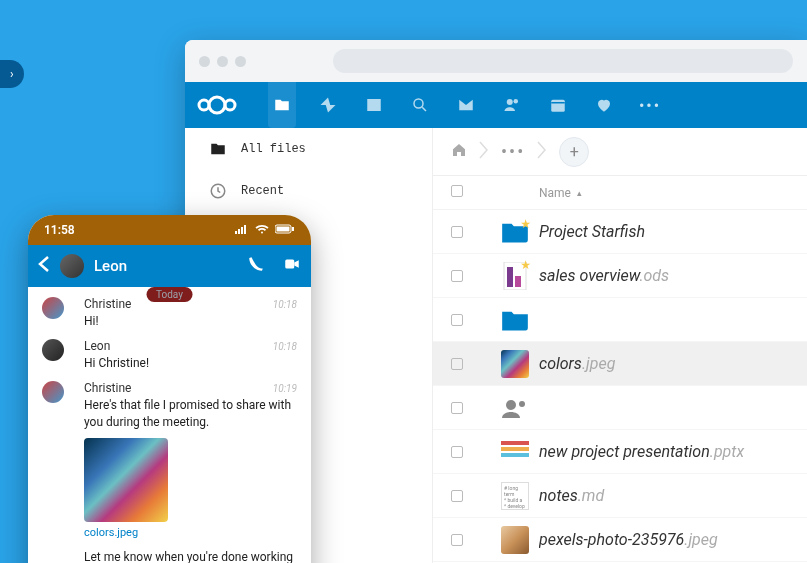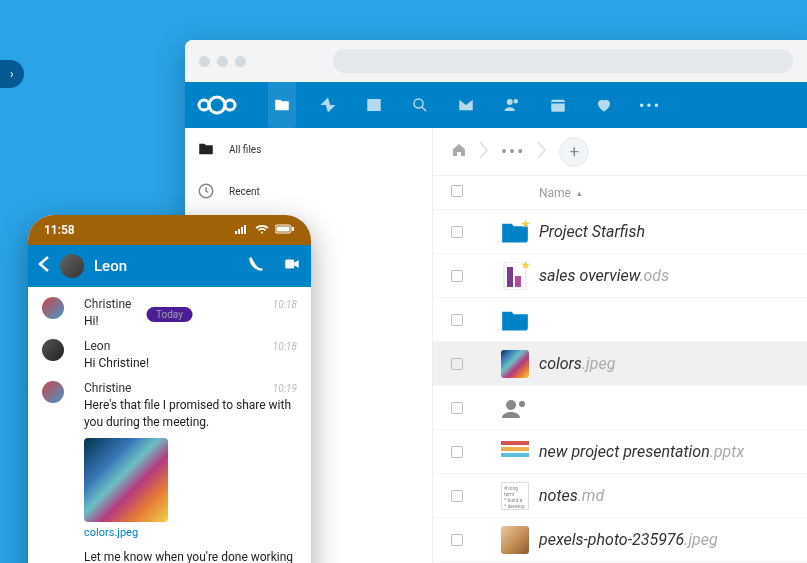--- a/index.html
+++ b/index.html
@@ -57,21 +57,21 @@
     content:""; position:absolute; top:0; left:50%; transform:translateX(-50%);
     width:28px; height:46px; background:rgba(255,255,255,.1);
     border-radius:0 0 4px 4px;
   }
   .appicon svg { width:18px; height:18px; fill:currentColor; position:relative; }
   .appicon .more-dots { letter-spacing:2px; font-size:16px; color:rgba(255,255,255,.8); }
 
   .workarea { display:flex; height:475px; }
 
   .sidebar { width: 248px; border-right:1px solid #eee; }
-  .side-item { display:flex; align-items:center; gap:14px; height:42px; padding:0 12px; color:#333; font-size:10px;}
+  .side-item { display:flex; align-items:center; gap:14px; height:42px; padding:0 24px; color:#333; font-size:12px;font-family:Liberation Mono, monospace;}
   .side-item.active { background:#fff; }
   .side-item .ico { width:18px; height:18px; flex:none; color:#222; }
 
   .main { flex:1; }
   .crumbs {
     height:48px; display:flex; align-items:center; gap: 12px; padding:0 18px;
     border-bottom:1px solid #eee;
   }
   .crumbs .home { color:#999; }
   .crumbs .sepchev { color:#ccc; }
@@ -121,22 +121,22 @@
   .navbar {
     height:42px; background:#0082c9; color:#fff;
     display:flex; align-items:center; padding:0 10px; gap:10px;
   }
   .navbar .back { font-size:16px; }
   .navbar .avatar { width:24px; height:24px; border-radius:50%; background:linear-gradient(135deg,#666,#333); }
   .navbar .title { flex:1; font-size:15px; font-weight:500; }
   .navbar .act svg { width:18px; height:18px; fill:#fff; }
   .chat { padding:6px 0 20px; position:relative; }
   .daychip {
-    position:absolute; top:20px; left:50%; transform:translateX(-50%);
-    background:#4c1d95; color:#9aa1a9; font-size:10px;
+    position:absolute; top:0; left:50%; transform:translateX(-50%);
+    background:#7f1d1d; color:#9aa1a9; font-size:10px;
     padding:2px 10px; border-radius:10px;
   }
   .msg { display:flex; gap:20px; padding:4px 14px 6px; }
   .msg .av { width:22px; height:22px; border-radius:50%; background:linear-gradient(135deg,#c44,#49c); flex:none; }
   .msg .body { flex:1; }
   .msg .meta { display:flex; align-items:baseline; gap:8px; }
   .msg .sender { font-size:12px; color:#333; }
   .msg .time { font-size:10px; color:#bbb; margin-left:auto;font-style:italic; }
   .msg .text { font-size:12px; color:#222; margin-top:2px; line-height:1.35; }
   .attach {

